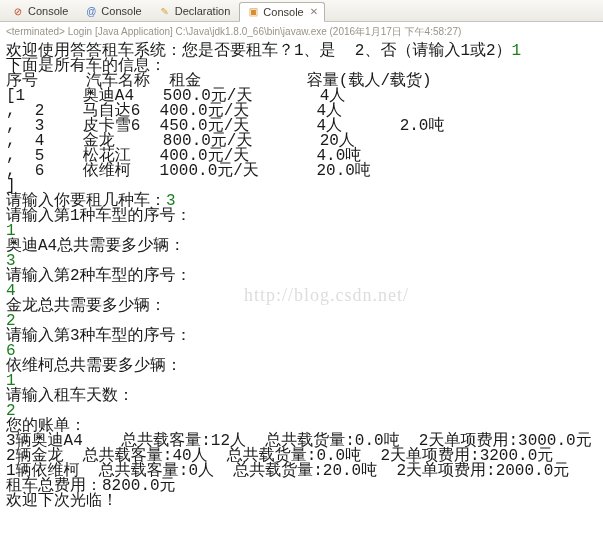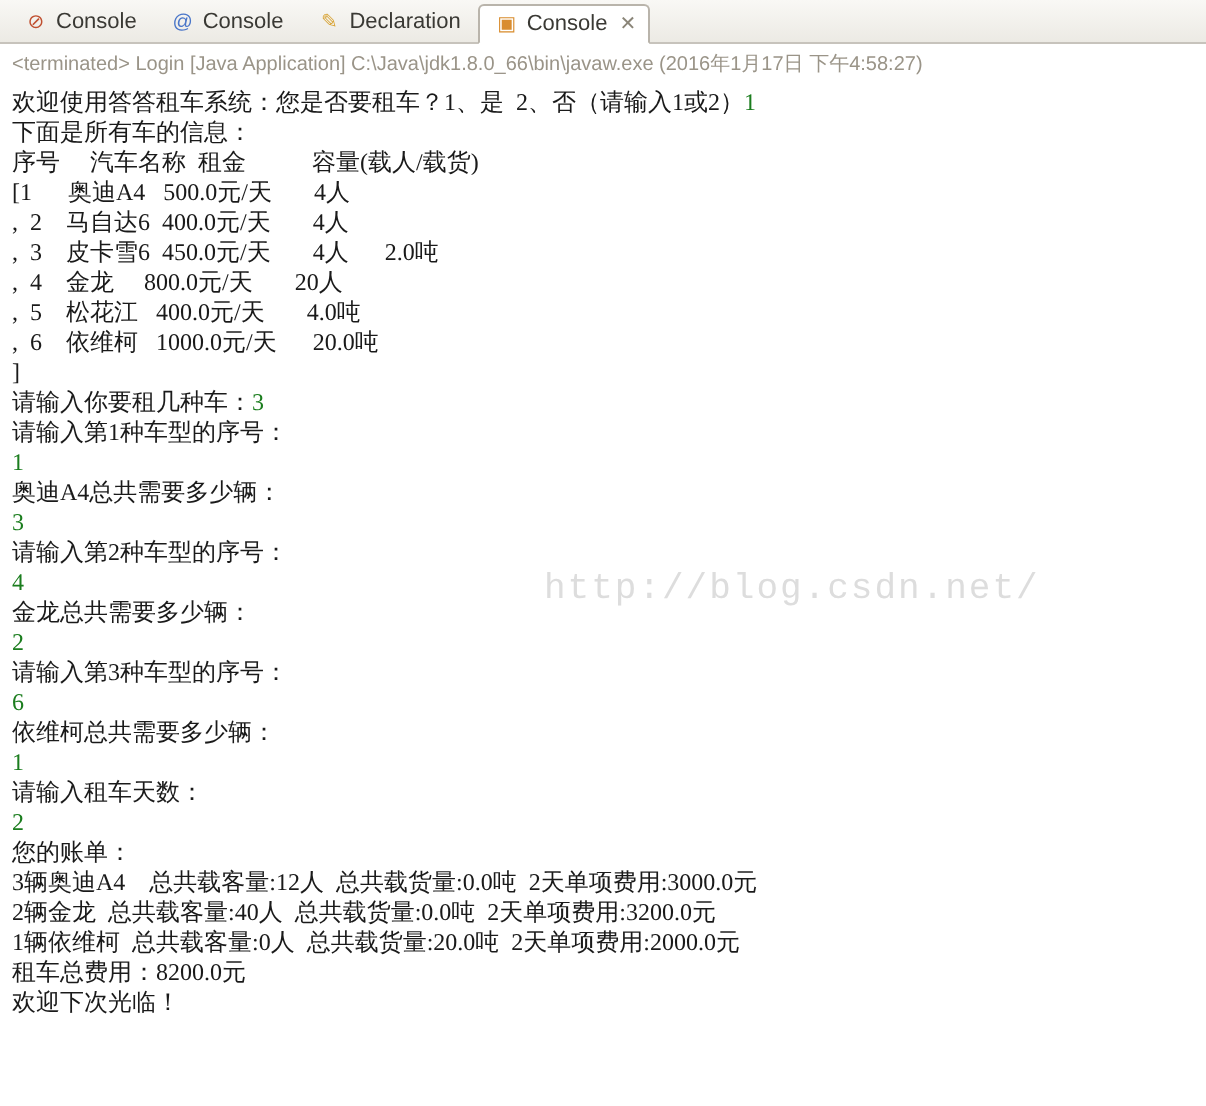--- a/index.html
+++ b/index.html
@@ -51,33 +51,33 @@
       color: #8a8578;
     }
     .terminated-row {
       padding: 3px 6px;
       color: #9a9488;
       font-size: 10px;
       white-space: nowrap;
     }
     .console {
       padding: 2px 6px 6px;
-      font-family: Liberation Serif, serif;
-      font-size: 12px;
+      font-family: Liberation Mono, monospace;
+      font-size: 16px;
       line-height: 15px;
       color: #1a1a1a;
       white-space: pre;
       position: relative;
     }
     .input-val { color: #1b7d1e; }
     .watermark {
       position: absolute;
       top: 285px;
-      left: 272px;
-      font-family: Liberation Mono, monospace;
+      left: 244px;
+      font-family: Liberation Serif, serif;
       font-size: 18px;
       color: #ddd;
       letter-spacing: 1px;
       pointer-events: none;
     }
     .ico-problems { color: #c05030; }
     .ico-javadoc { color: #4a76c9; }
     .ico-decl { color: #d9a63b; }
     .ico-console { color: #d98d2f; }
   </style>

